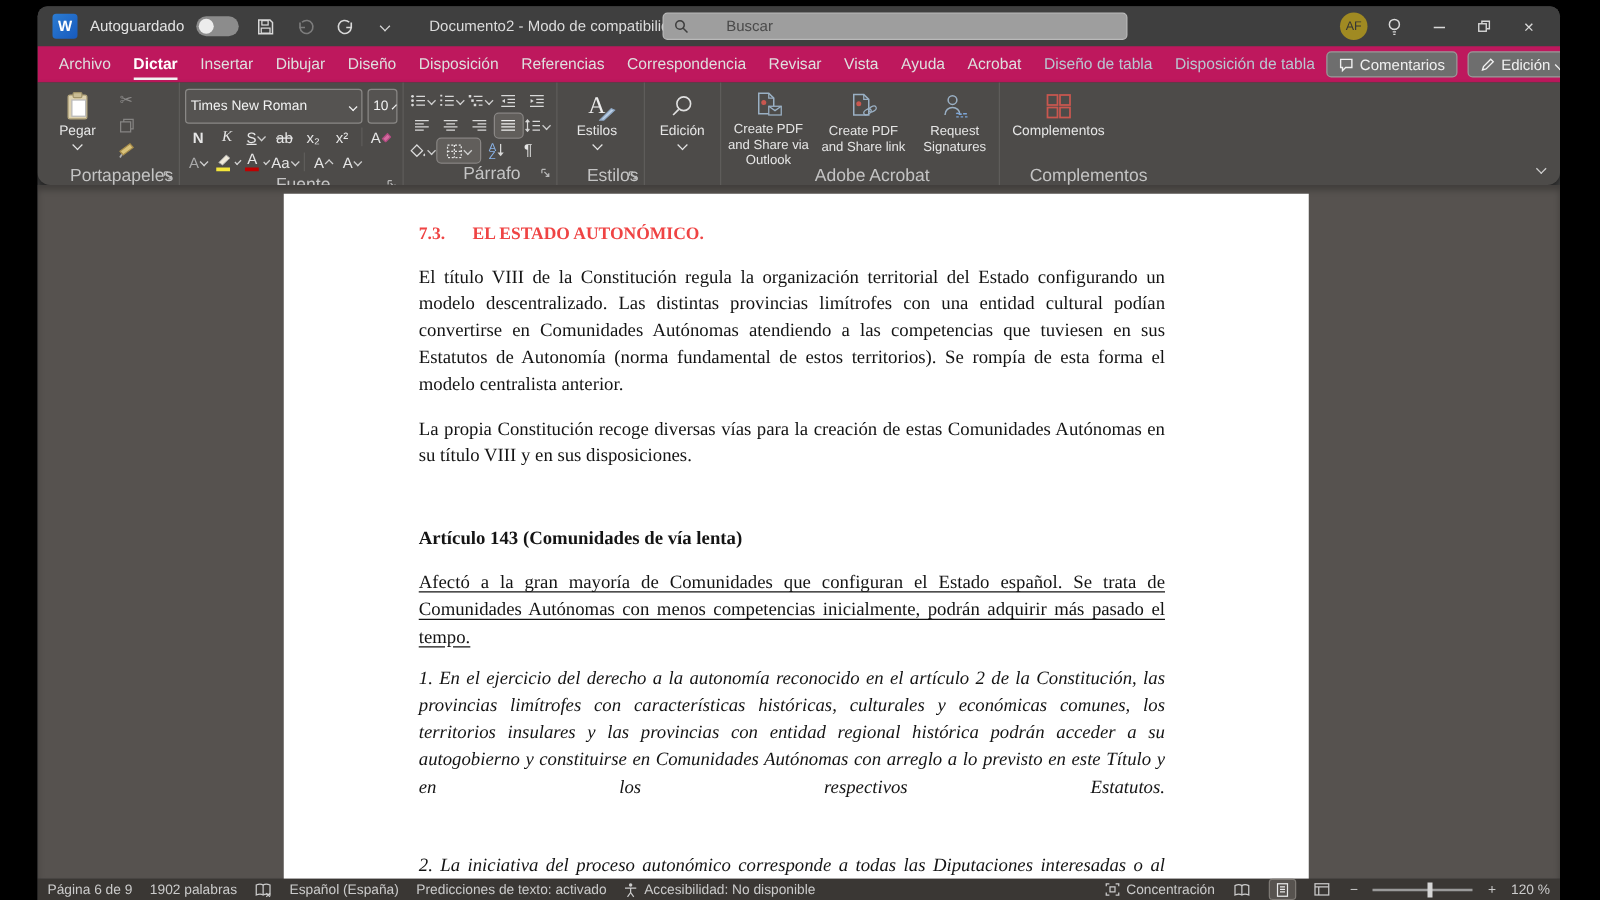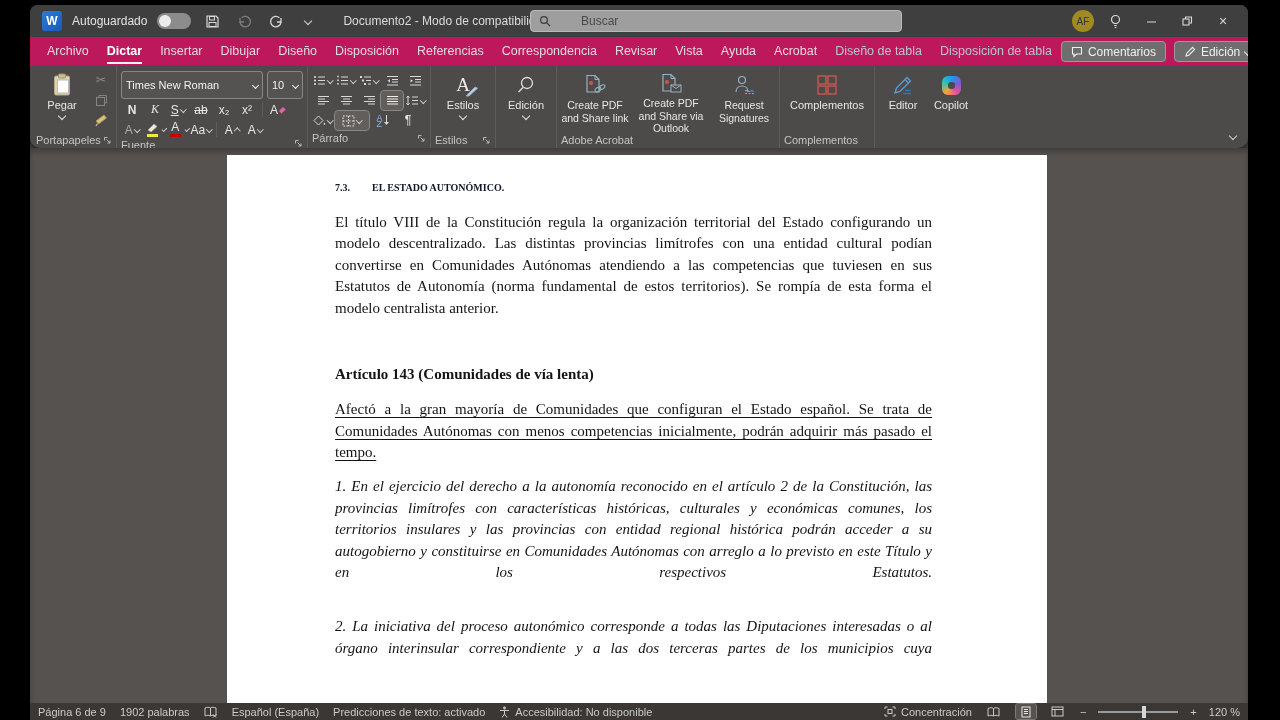--- a/index.html
+++ b/index.html
@@ -43,21 +43,21 @@
   .pill-btn { height:21px; display:flex; align-items:center; gap:5px; padding:0 9px; font-size:12px;
               color:#f0f0f0; background:#6e6e6e; border:1px solid #9a9a9a; border-radius:4px; }
 
   
   .ribbon { position:absolute; left:0; top:61px; right:0; height:82px; background:#4d4b49;
             border-radius:0 0 10px 10px; box-shadow:0 3px 5px rgba(0,0,0,.45);
             display:flex; align-items:stretch; padding:0 2px; color:#e4e4e4; }
   .grp { display:flex; flex-direction:column; position:relative; padding:2px 4px 0; }
   .grp + .grp { border-left:1px solid #5e5c5a; }
   .grp-body { flex:1; display:flex; align-items:center; }
-  .grp-foot { height:16px; font-size:11px; color:#c4c4c4; display:flex; align-items:center; position:relative; }
+  .grp-foot { height:16px; font-size:14px; color:#c4c4c4; display:flex; align-items:center; justify-content:center; position:relative;margin-left:20px; }
   .launcher { position:absolute; right:0; bottom:3px; }
   .bigbtn { display:flex; flex-direction:column; align-items:center; justify-content:flex-start;
             width:52px; padding-top:4px; gap:2px; font-size:11px; color:#e6e6e6; height:62px; }
   .bigbtn .ic { height:24px; display:flex; align-items:center; justify-content:center; }
   .smallcol { display:flex; flex-direction:column; gap:1px; margin-left:2px; }
   .sbtn { width:22px; height:19px; display:flex; align-items:center; justify-content:center; border-radius:3px; font-size:12px; color:#e6e6e6; }
   .sbtn.disabled { opacity:.4; }
   .sbtn.checked { background:#615e5b; outline:1px solid #8a8785; }
   .rows { display:flex; flex-direction:column; justify-content:flex-start; gap:1px; padding-top:3px; }
   .rowline { display:flex; align-items:center; gap:1px; }
@@ -74,26 +74,26 @@
   .acro { width:68px; font-size:10.5px; line-height:1.2; text-align:center; }
   .collapse-chev { position:absolute; right:12px; bottom:5px; color:#cfcfcf; }
 
   
   .docarea { position:absolute; left:0; top:143px; right:0; height:555px; background:#56524f;
              box-shadow:inset 0 4px 5px rgba(0,0,0,.25); }
   .page { position:absolute; left:197px; top:7px; width:820px; height:548px; background:#fff;
           overflow:hidden; padding:22px 115px 0 108px; font-family:"Liberation Serif","DejaVu Serif",serif;
           font-size:15px; line-height:21.6px; color:#141414; }
   .h-num { display:inline-block; margin-right:22px; }
-  .doc-h1 { color:#0f172a; font-weight:bold; font-size:10px; margin-bottom:13px; }
+  .doc-h1 { color:#ef4444; font-weight:bold; font-size:14px; margin-bottom:13px; }
   .para { text-align:justify; margin-bottom:14px; }
   .doc-h2 { font-weight:bold; margin:44px 0 14px; }
   .para.underl { text-decoration:underline; text-underline-offset:3px; margin-bottom:12px; }
   .para.ital { font-style:italic; text-align-last:justify; }
-  .para.ital.first { margin-bottom:32px; }
+  .para.ital.first { margin-bottom:42px; }
 
   
   .statusbar { position:absolute; left:0; bottom:0; right:0; height:17px; background:#3a3734;
                display:flex; align-items:center; font-size:11px; color:#cbcbcb; padding:0 8px; gap:14px; }
   .sb-item { display:flex; align-items:center; gap:5px; white-space:nowrap; }
   .sb-right { margin-left:auto; display:flex; align-items:center; gap:12px; }
   .viewbtn { width:20px; height:15px; display:flex; align-items:center; justify-content:center; border-radius:2px; }
   .viewbtn.active { background:#57534f; outline:1px solid #7d7974; }
   .zoom-track { width:80px; height:2px; background:#9a9a9a; position:relative; }
   .zoom-thumb { position:absolute; left:55%; top:-5px; width:4px; height:12px; background:#d6d6d6; }
@@ -246,21 +246,21 @@
       </div>
     </div>
 
     <div class="grp">
       <div class="rows">
         <div class="rowline">
           <div class="combo" style="width:142px">
             <span>Times New Roman</span>
               <span class="chev"></span>
           </div>
-          <div class="combo" style="width:36px; margin-left:3px">
+          <div class="combo" style="width:24px; margin-left:3px">
             <span>10</span>
               <span class="chev"></span>
           </div>
         </div>
         <div class="rowline">
           <span class="sbtn" style="font-weight:bold">
               <span>N</span>
             </span>
           <span class="sbtn" style="font-style:italic; font-family:'Liberation Serif',serif">
               <span>K</span>
@@ -486,37 +486,37 @@
     </div>
 
     <div class="grp">
       <div class="grp-body" style="gap:8px">
         <div class="bigbtn acro">
           <span class="ic">
             <svg width="24" height="22" viewBox="0 0 24 22">
                 <path d="M4 1.5h8l4 4V18H4z" fill="none" stroke="#9ab0c4" stroke-width="1.2"></path>
                 <path d="M12 1.5v4h4" fill="none" stroke="#9ab0c4"></path>
                 <circle cx="8" cy="9" r="2" fill="#c9574f"></circle>
-                <ellipse cx="15" cy="15.5" rx="3.2" ry="2" fill="none" stroke="#9ab0c4" transform="rotate(-30 15 15.5)"></ellipse>
-                <ellipse cx="19" cy="13.2" rx="3.2" ry="2" fill="none" stroke="#9ab0c4" transform="rotate(-30 19 13.2)"></ellipse>
-              </svg>
-          </span>
-          <span>Create PDF and Share link</span>
+                <rect x="12" y="12" width="10" height="7" fill="#4d4b49" stroke="#9ab0c4"></rect>
+                <path d="M12 12l5 3.5 5-3.5" fill="none" stroke="#9ab0c4"></path>
+              </svg>
+          </span>
+          <span>Create PDF and Share via Outlook</span>
         </div>
         <div class="bigbtn acro">
           <span class="ic">
             <svg width="24" height="22" viewBox="0 0 24 22">
                 <path d="M4 1.5h8l4 4V18H4z" fill="none" stroke="#9ab0c4" stroke-width="1.2"></path>
                 <path d="M12 1.5v4h4" fill="none" stroke="#9ab0c4"></path>
                 <circle cx="8" cy="9" r="2" fill="#c9574f"></circle>
-                <rect x="12" y="12" width="10" height="7" fill="#4d4b49" stroke="#9ab0c4"></rect>
-                <path d="M12 12l5 3.5 5-3.5" fill="none" stroke="#9ab0c4"></path>
-              </svg>
-          </span>
-          <span>Create PDF and Share via Outlook</span>
+                <ellipse cx="15" cy="15.5" rx="3.2" ry="2" fill="none" stroke="#9ab0c4" transform="rotate(-30 15 15.5)"></ellipse>
+                <ellipse cx="19" cy="13.2" rx="3.2" ry="2" fill="none" stroke="#9ab0c4" transform="rotate(-30 19 13.2)"></ellipse>
+              </svg>
+          </span>
+          <span>Create PDF and Share link</span>
         </div>
         <div class="bigbtn acro" style="width:62px">
           <span class="ic">
             <svg width="24" height="22" viewBox="0 0 24 22">
                 <circle cx="10" cy="6" r="3.5" fill="none" stroke="#9ab0c4" stroke-width="1.2"></circle>
                 <path d="M4 18c0-4 3-6 6-6s6 2 6 6" fill="none" stroke="#9ab0c4" stroke-width="1.2"></path>
                 <path d="M13 17c1.5-1.5 3 1.5 4.5 0M18.5 17h3" stroke="#7da7d9" stroke-width="1.2" fill="none"></path>
                 <path d="M13 19.5h9" stroke="#7da7d9" stroke-dasharray="2 1.5"></path>
               </svg>
           </span>
@@ -541,53 +541,31 @@
               </svg>
           </span>
           <span>Complementos</span>
         </div>
       </div>
       <div class="grp-foot">
           <span>Complementos</span>
         </div>
     </div>
 
-    <div class="grp">
-      <div class="grp-body">
-        <div class="bigbtn" style="width:48px">
-          <span class="ic">
-            <svg width="22" height="22" viewBox="0 0 22 22">
-                <path d="M3 19l1.5-5L15 3.5l3.5 3.5L8 17.5z" fill="none" stroke="#5b9bd5" stroke-width="1.4"></path>
-                <path d="M13 5.5 16.5 9" stroke="#5b9bd5" stroke-width="1.2"></path>
-                <path d="M11 19.5h8M13 16.5h6" stroke="#2e75b6" stroke-width="1.6"></path>
-              </svg>
-          </span>
-          <span>Editor</span>
-        </div>
-        <div class="bigbtn" style="width:48px">
-          <span class="ic">
-            <span style="width:19px;height:19px;border-radius:6px;background:conic-gradient(#1a9bf0,#7b5bd6,#e24fa0,#f2a33c,#35c3b0,#1a9bf0);position:relative;display:block">
-              <span style="position:absolute;left:6px;top:6px;width:7px;height:7px;border-radius:3px;background:#4d4b49;display:block"></span>
-            </span>
-          </span>
-          <span>Copilot</span>
-        </div>
-      </div>
-      <div class="grp-foot"></div>
-    </div>
 
     <span class="collapse-chev"><span class="chev"></span></span>
   </div>
 
   <div class="docarea">
     <div class="page">
       <div class="doc-h1">
         <span class="h-num">7.3.</span><span>EL ESTADO AUTONÓMICO.</span>
       </div>
       <p class="para">El título VIII de la Constitución regula la organización territorial del Estado configurando un modelo descentralizado. Las distintas provincias limítrofes con una entidad cultural podían convertirse en Comunidades Autónomas atendiendo a las competencias que tuviesen en sus Estatutos de Autonomía (norma fundamental de estos territorios). Se rompía de esta forma el modelo centralista anterior.</p>
+      <p class="para">La propia Constitución recoge diversas vías para la creación de estas Comunidades Autónomas en su título VIII y en sus disposiciones.</p>
       <div class="doc-h2">Artículo 143 (Comunidades de vía lenta)</div>
       <p class="para underl">Afectó a la gran mayoría de Comunidades que configuran el Estado español. Se trata de Comunidades Autónomas con menos competencias inicialmente, podrán adquirir más pasado el tempo.</p>
       <p class="para ital first">1. En el ejercicio del derecho a la autonomía reconocido en el artículo 2 de la Constitución, las provincias limítrofes con características históricas, culturales y económicas comunes, los territorios insulares y las provincias con entidad regional histórica podrán acceder a su autogobierno y constituirse en Comunidades Autónomas con arreglo a lo previsto en este Título y en los respectivos Estatutos.</p>
       <p class="para ital">2. La iniciativa del proceso autonómico corresponde a todas las Diputaciones interesadas o al órgano interinsular correspondiente y a las dos terceras partes de los municipios cuya</p>
     </div>
   </div>
 
   <div class="statusbar">
     <span class="sb-item">Página 6 de 9</span>
     <span class="sb-item">1902 palabras</span>

